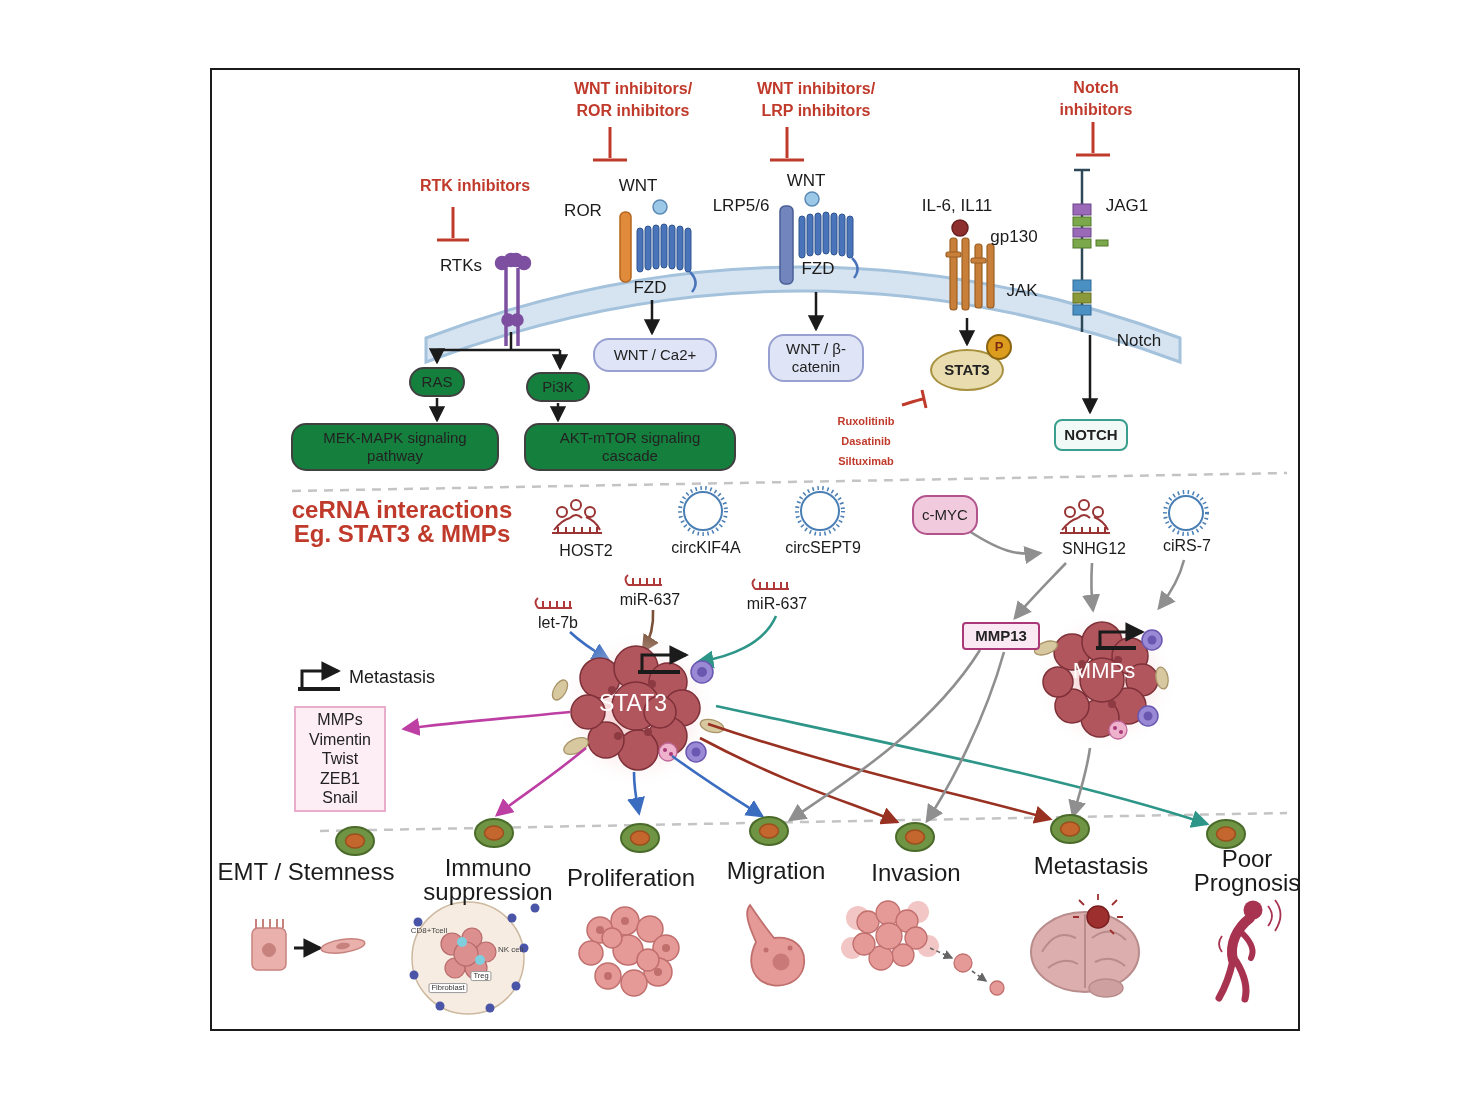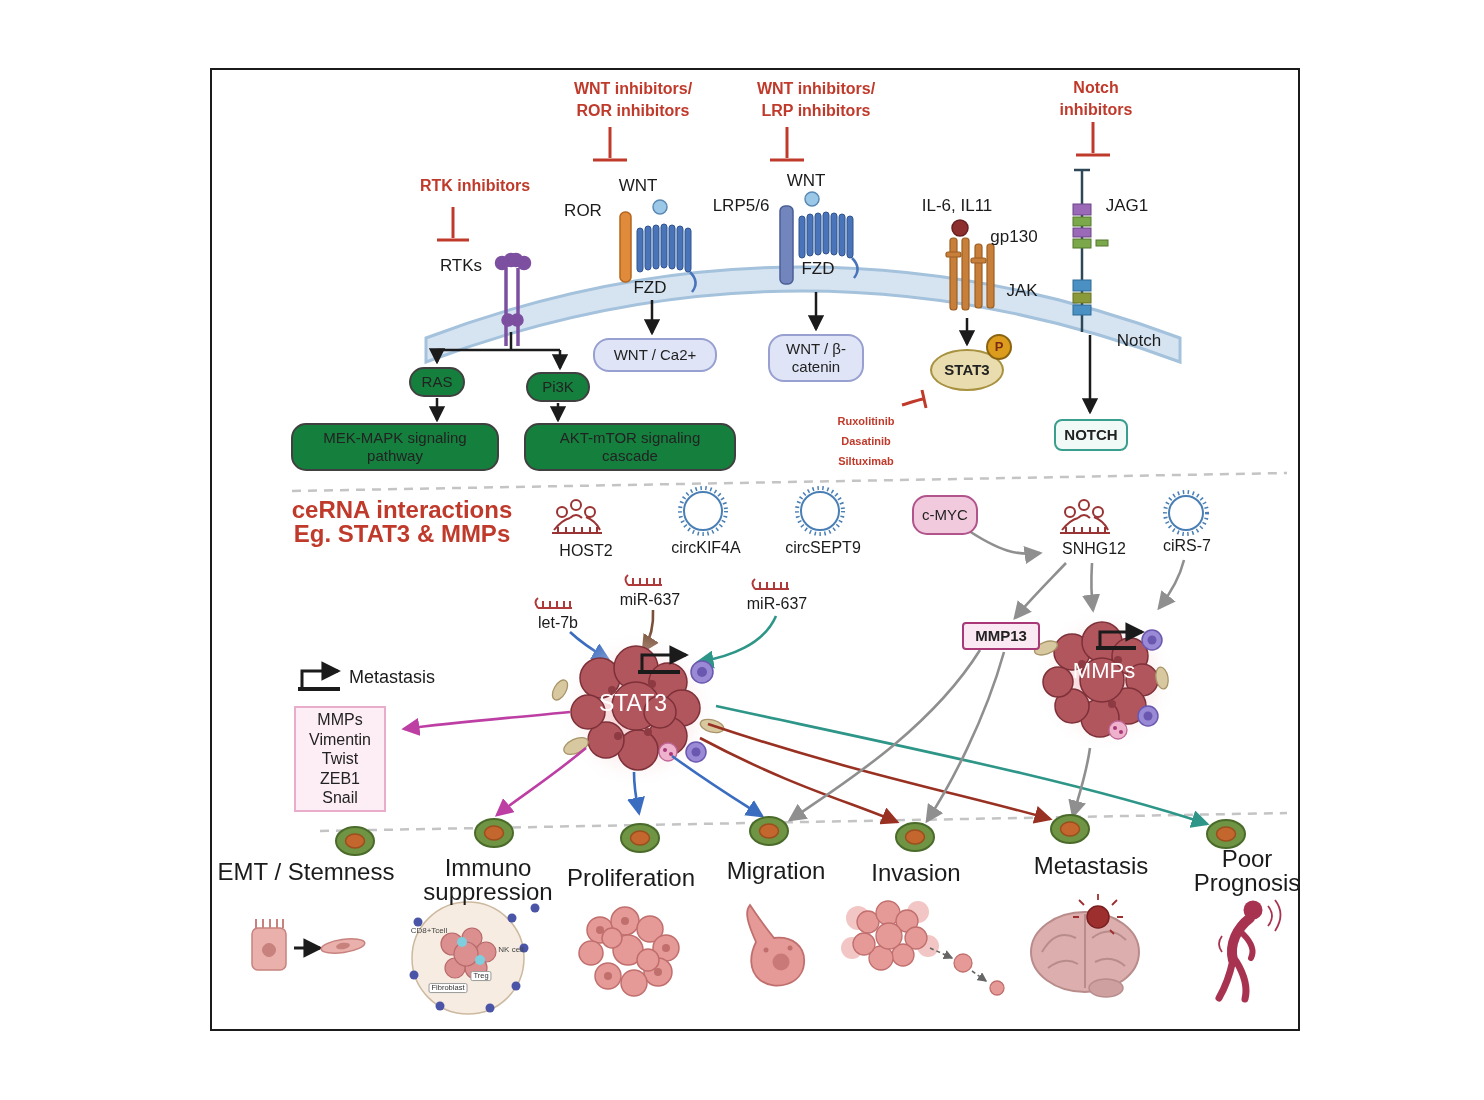--- a/index.html
+++ b/index.html
@@ -7,21 +7,21 @@
          font-family:"Liberation Sans","DejaVu Sans",sans-serif;}
   #frame{position:absolute;left:210px;top:68px;width:1086px;height:959px;
          border:2px solid #1b1b1b;background:#fff;}
   svg{position:absolute;left:0;top:0;}
   .lbl{position:absolute;transform:translate(-50%,-50%);white-space:nowrap;
        color:#1b1b1b;line-height:1.1;text-align:center;}
   .bold{font-weight:normal;}
   .red{color:#c03a2b;font-weight:bold;}
   .white{color:#fff;}.f15{font-size:11px}.f16{font-size:16px}.f17{font-size:17px}
   .f18{font-size:18px}.f19{font-size:24px}.f22{font-size:22px}.f23{font-size:23px}
-  .tiny{font-size:8px;color:#444;transform:translate(-50%,-50%);position:absolute;line-height:1.05;text-align:center;}
+  .tiny{font-size:8px;color:#444;transform:translate(-50%,-50%);position:absolute;line-height:1.05;text-align:left;}
   .chip{background:#fff;border:1px solid #999;border-radius:2px;padding:0 2px;font-size:7.5px;color:#333;}
   .node{position:absolute;box-sizing:border-box;display:flex;flex-direction:column;
         align-items:center;justify-content:center;text-align:center;
         font-size:15px;color:#222;line-height:1.2;}
   .lav{background:#15803d;border:2px solid #404040;border-radius:15px;}
   .blu{background:#dfe5f6;border:2px solid #97a0d0;border-radius:16px;}
 </style>
 </head>
 <body>
 

